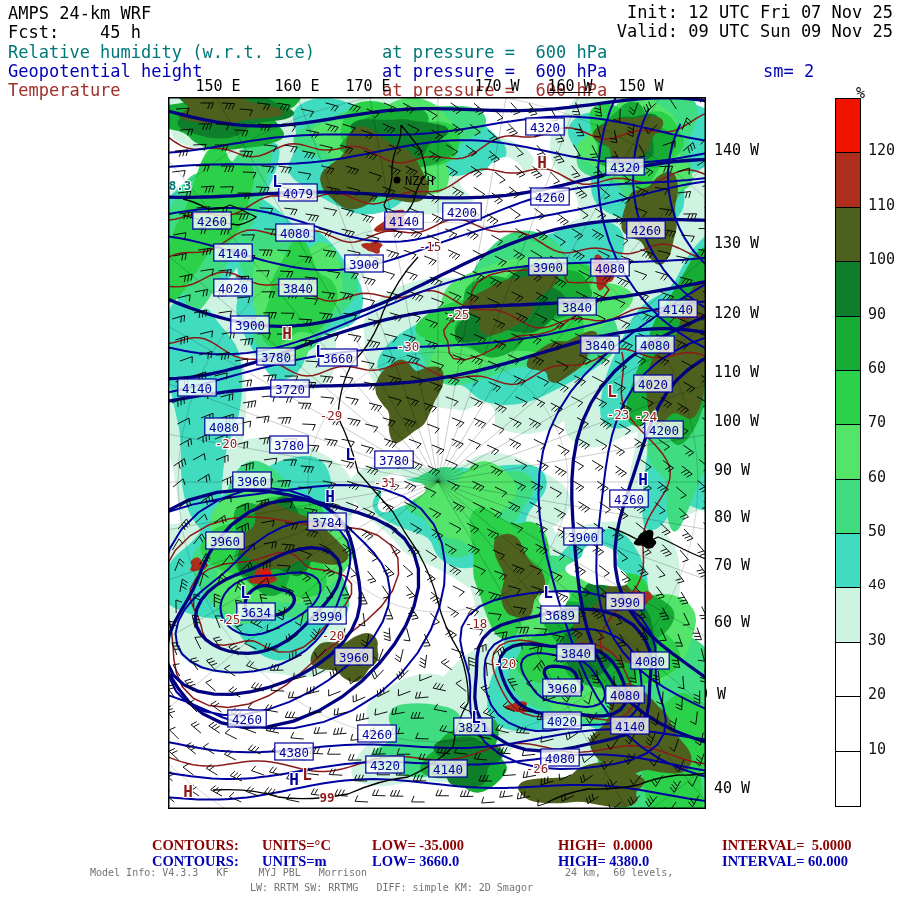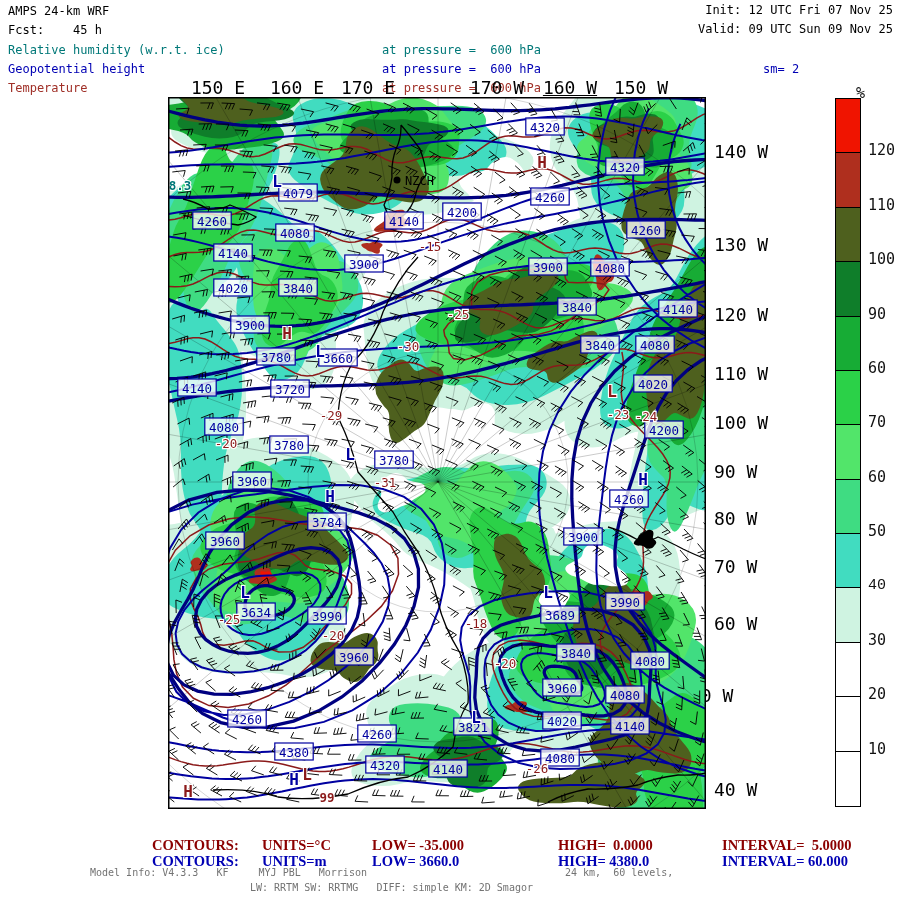--- a/index.html
+++ b/index.html
@@ -1,20 +1,20 @@
 <!DOCTYPE html>
 <html><head>
 <meta charset="utf-8">
 <style>
   html,body{margin:0;padding:0}
   body{width:900px;height:900px;background:#fff;position:relative;overflow:hidden;
        font-family:"DejaVu Sans Mono",monospace}
   .abs{position:absolute;white-space:pre;line-height:1.05}
-  .hdr{font-size:12px;color:#000}
-  .axlab{font-size:18px;color:#000}
+  .hdr{font-size:17px;color:#000}
+  .axlab{font-size:15px;color:#000}
   .cbtick{font-size:15px;color:#111}
   .serif{font-family:"Liberation Serif",serif;font-weight:bold;font-size:14.5px}
   .mono13{font-size:10px;color:#737373}
   #map-svg{position:absolute;left:168px;top:97px}
   #colorbar{position:absolute;left:835px;top:98px;width:26px;height:709px;border:1px solid #000;box-sizing:border-box}
   .cbseg{width:100%;box-sizing:border-box;border-bottom:1px solid #000}
   .cbseg:last-child{border-bottom:none}
 </style>
 </head>
 <body>

